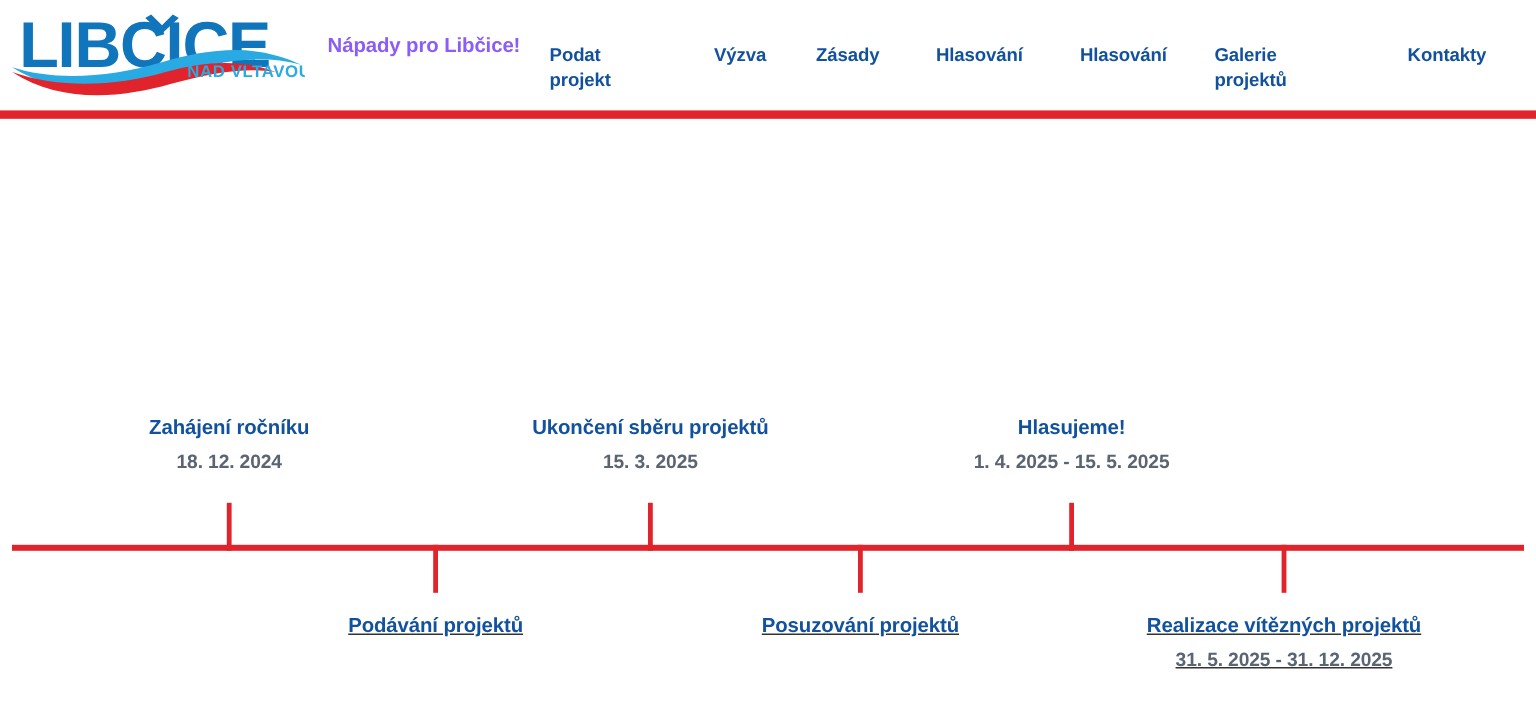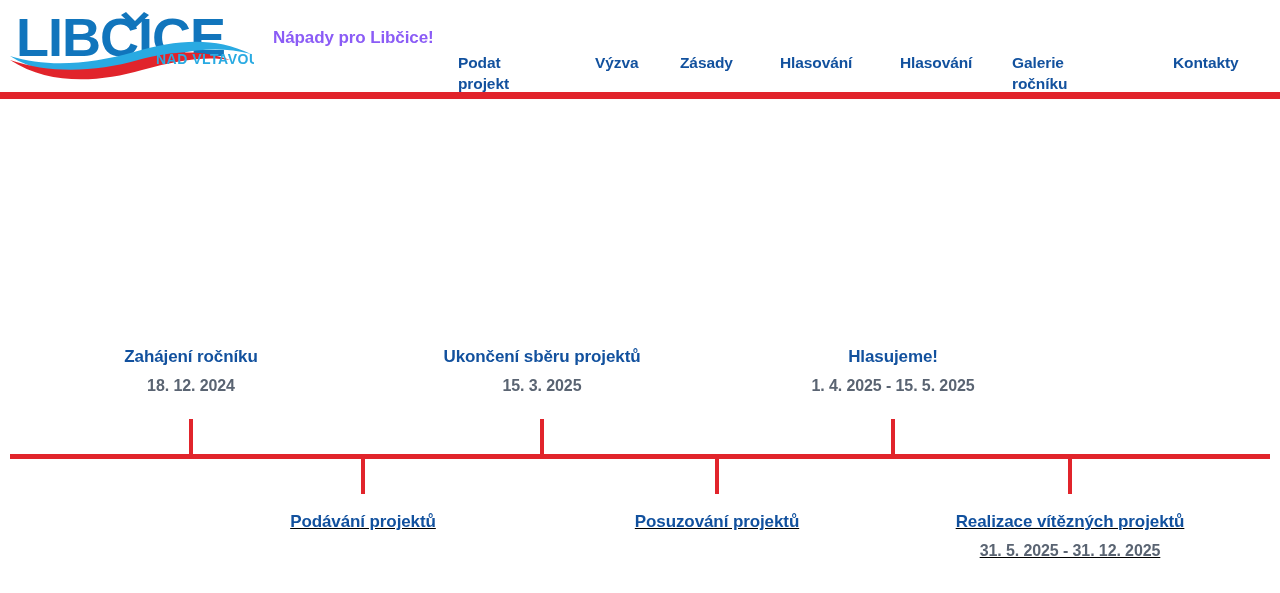--- a/index.html
+++ b/index.html
@@ -56,21 +56,20 @@
     margin-left: 15px;
   }
 
   
   #main-nav {
     position: absolute;
     left: 440px;
     top: 0;
     width: 840px;
     height: 92px;
-    margin-top: 16px;
   }
   .nav-item {
     position: absolute;
     top: 36px;
     font-size: 15.5px;
     font-weight: bold;
     line-height: 21px;
     color: #12519E;
     text-decoration: none;
     letter-spacing: -0.1px;
@@ -184,21 +183,21 @@
   </div>
 
   <nav id="main-nav">
     <a class="nav-item" style="left:18px">Podat
 projekt</a>
     <a class="nav-item" style="left:155px">Výzva</a>
     <a class="nav-item" style="left:240px">Zásady</a>
     <a class="nav-item" style="left:340px">Hlasování</a>
     <a class="nav-item" style="left:460px">Hlasování</a>
     <a class="nav-item" style="left:572px">Galerie
-ročníku</a>
+projektů</a>
     <a class="nav-item" style="left:733px">Kontakty</a>
   </nav>
 
   <div id="header-rule"></div>
 </div>
 
 <section id="timeline">
 
   <div id="timeline-axis"></div>
 

